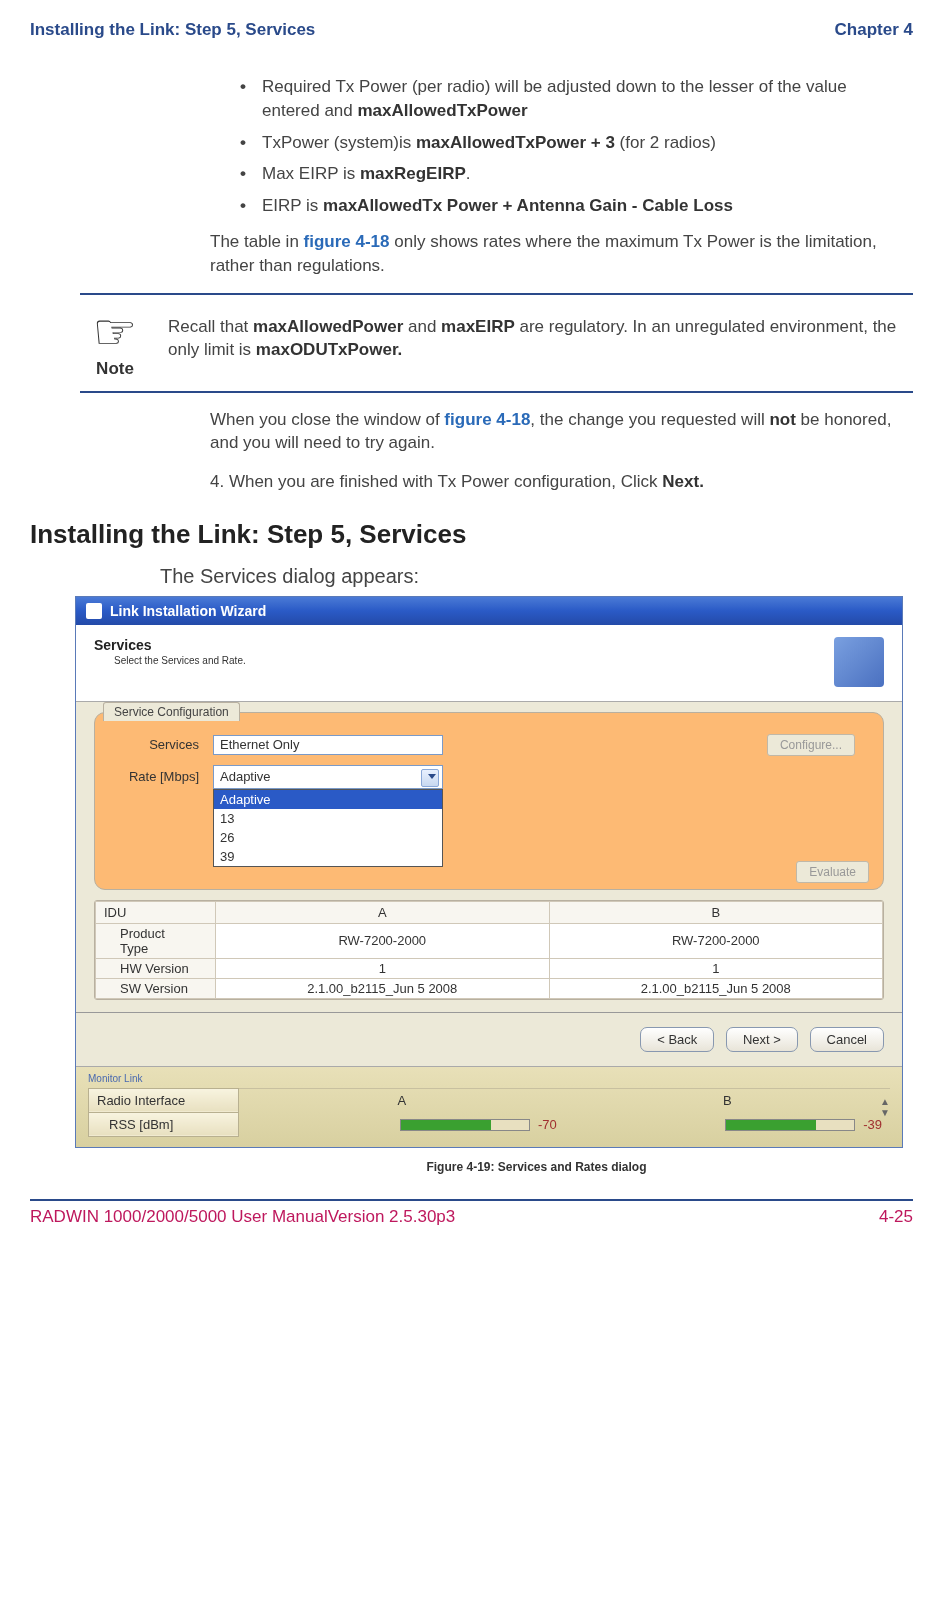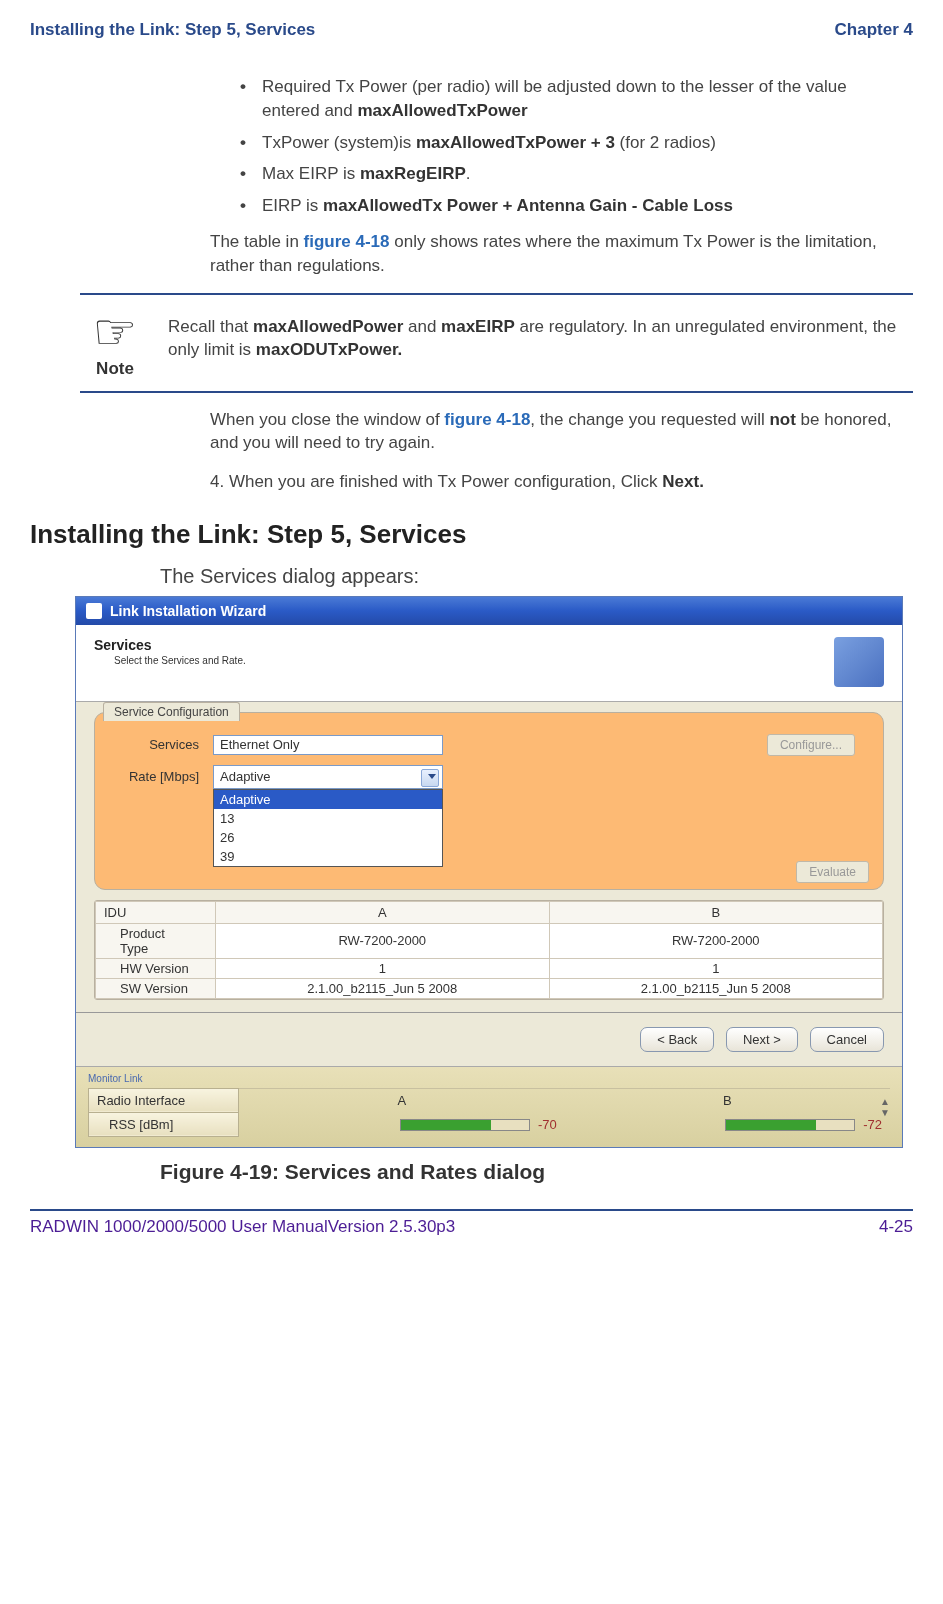--- a/index.html
+++ b/index.html
@@ -77,24 +77,24 @@
     .monitor-table { width: 100%; border-collapse: collapse; }
     .monitor-table th, .monitor-table td { padding: 4px 8px; font-size: 13px; color: #333; }
     .monitor-table th { font-weight: normal; text-align: center; border-color: #b8b090; border-top: 1px solid #c8c0a0; }
     .monitor-table .hdr-cell { background: linear-gradient(to bottom,#f8f4e0,#e8e0c0); border: 1px solid #b8b090; text-align: left; width: 150px; }
     .bar-cell { position: relative; text-align: right; }
     .rss-bar { display: inline-block; width: 130px; height: 12px; background: linear-gradient(to right, #3aa030 0%, #3aa030 70%, #e8e0c0 70%, #e8e0c0 100%); border: 1px solid #888; vertical-align: middle; margin-right: 8px; }
     .rss-val { color: #a03030; font-size: 13px; vertical-align: middle; }
     .scroll-hint { position: absolute; right: 6px; top: 50%; width: 16px; font-size: 10px; color: #666; transform: translateY(-50%); }
     .monitor-wrap { position: relative; }
     
-    .figure-caption { font-weight: bold; font-size: 21px; text-align: left; padding-left: 130px; margin-top: 12px; margin-bottom: 25px; color: #333; }
+    .figure-caption { font-weight: bold; font-size: 12px; text-align: center; padding-left: 130px; margin-top: 12px; margin-bottom: 25px; color: #333; }
     
     .footer-hr { border: none; border-top: 2px solid #2a4a8a; margin: 0; }
-    .footer-row { display: flex; justify-content: space-between; padding: 6px 0 0; font-size: 17px; color: #4c1d95; }
+    .footer-row { display: flex; justify-content: space-between; padding: 6px 0 0; font-size: 17px; color: #be185d; }
   </style>
 </head>
 <body>
 
 <div class="page">
   <div class="header-row">
     <div class="header-title">Installing the Link: Step 5, Services</div>
     <div class="header-chapter">Chapter 4</div>
   </div>
 
@@ -205,21 +205,21 @@
         <table class="monitor-table">
           <tbody>
               <tr>
             <th class="hdr-cell">Radio Interface</th>
             <th>A</th>
             <th>B</th>
           </tr>
           <tr>
             <td class="hdr-cell" style="padding-left:20px;">RSS [dBm]</td>
             <td class="bar-cell"><span class="rss-bar"></span><span class="rss-val">-70</span></td>
-            <td class="bar-cell"><span class="rss-bar"></span><span class="rss-val">-72</span></td>
+            <td class="bar-cell"><span class="rss-bar"></span><span class="rss-val">-39</span></td>
           </tr>
         </tbody>
           </table>
         <span class="scroll-hint">▲<br>▼</span>
       </div>
     </div>
   </div>
 
   <div class="figure-caption">Figure 4-19: Services and Rates dialog</div>
 

